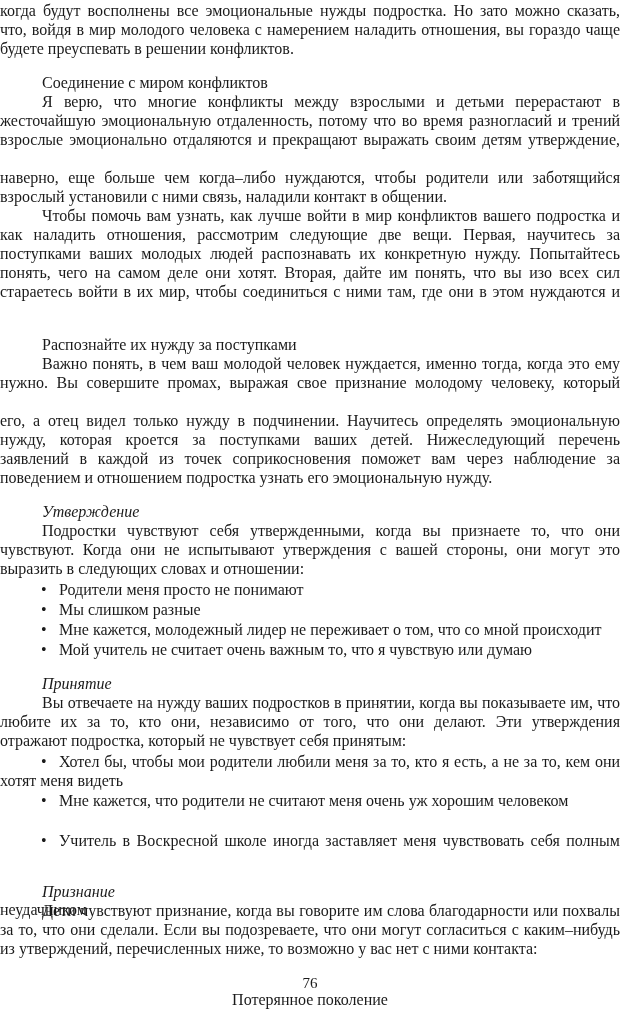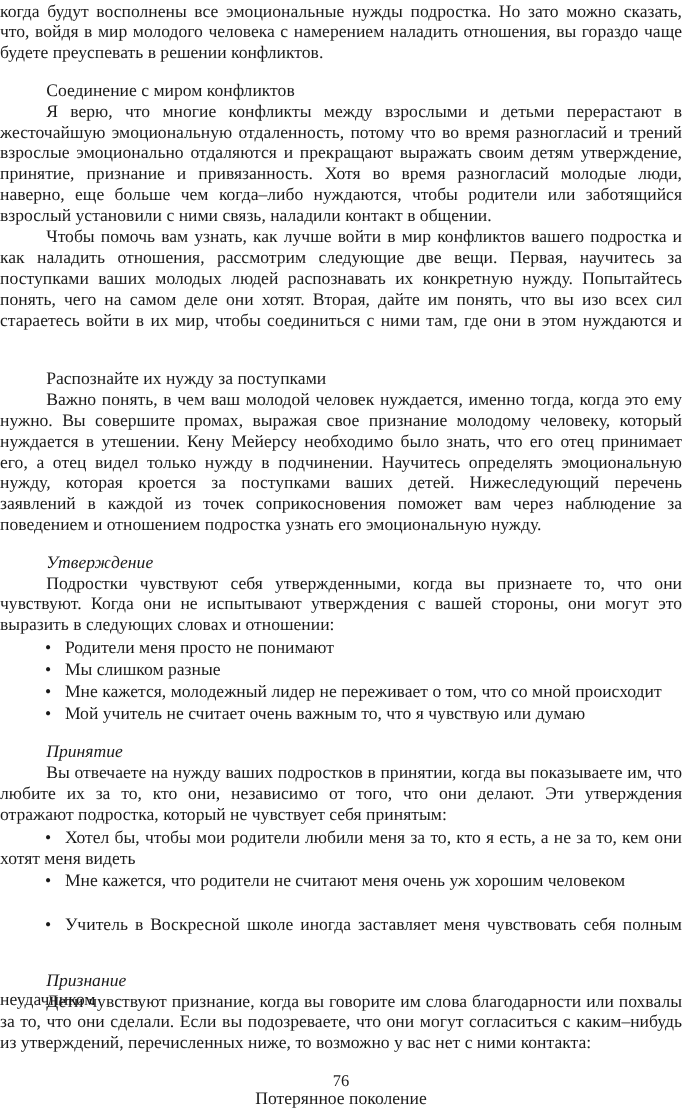--- a/index.html
+++ b/index.html
@@ -55,34 +55,32 @@
 <div class="page">
 
   <div class="line just" style="top:1px">когда будут восполнены все эмоциональные нужды подростка. Но зато можно сказать,</div>
   <div class="line just" style="top:20px">что, войдя в мир молодого человека с намерением наладить отношения, вы гораздо чаще</div>
   <div class="line left" style="top:39px">будете преуспевать в решении конфликтов.</div>
 
   <div class="line left indent" style="top:73px">Соединение с миром конфликтов</div>
   <div class="line just indent" style="top:92px">Я верю, что многие конфликты между взрослыми и детьми перерастают в</div>
   <div class="line just" style="top:130px">взрослые эмоционально отдаляются и прекращают выражать своим детям утверждение,</div>
   <div class="line just" style="top:111px">жесточайшую эмоциональную отдаленность, потому что во время разногласий и трений</div>
-  <div class="line just" style="top:149px">принятие, признание и привязанность. Хотя во время разногласий молодые люди,</div>
   <div class="line just" style="top:168px">наверно, еще больше чем когда–либо нуждаются, чтобы родители или заботящийся</div>
   <div class="line left" style="top:187px">взрослый установили с ними связь, наладили контакт в общении.</div>
 
   <div class="line just indent" style="top:206px">Чтобы помочь вам узнать, как лучше войти в мир конфликтов вашего подростка и</div>
   <div class="line just" style="top:225px">как наладить отношения, рассмотрим следующие две вещи. Первая, научитесь за</div>
   <div class="line just" style="top:244px">поступками ваших молодых людей распознавать их конкретную нужду. Попытайтесь</div>
   <div class="line just" style="top:263px">понять, чего на самом деле они хотят. Вторая, дайте им понять, что вы изо всех сил</div>
   <div class="line just" style="top:282px">стараетесь войти в их мир, чтобы соединиться с ними там, где они в этом нуждаются и</div>
 
   <div class="line left indent" style="top:335px">Распознайте их нужду за поступками</div>
   <div class="line just indent" style="top:354px">Важно понять, в чем ваш молодой человек нуждается, именно тогда, когда это ему</div>
   <div class="line just" style="top:373px">нужно. Вы совершите промах, выражая свое признание молодому человеку, который</div>
-  <div class="line just" style="top:392px">нуждается в утешении. Кену Мейерсу необходимо было знать, что его отец принимает</div>
   <div class="line just" style="top:411px">его, а отец видел только нужду в подчинении. Научитесь определять эмоциональную</div>
   <div class="line just" style="top:430px">нужду, которая кроется за поступками ваших детей. Нижеследующий перечень</div>
   <div class="line just" style="top:449px">заявлений в каждой из точек соприкосновения поможет вам через наблюдение за</div>
   <div class="line left" style="top:468px">поведением и отношением подростка узнать его эмоциональную нужду.</div>
 
   <div class="line left indent italic" style="top:502px">Утверждение</div>
   <div class="line just indent" style="top:521px">Подростки чувствуют себя утвержденными, когда вы признаете то, что они</div>
   <div class="line just" style="top:540px">чувствуют. Когда они не испытывают утверждения с вашей стороны, они могут это</div>
   <div class="line left" style="top:559px">выразить в следующих словах и отношении:</div>
 

